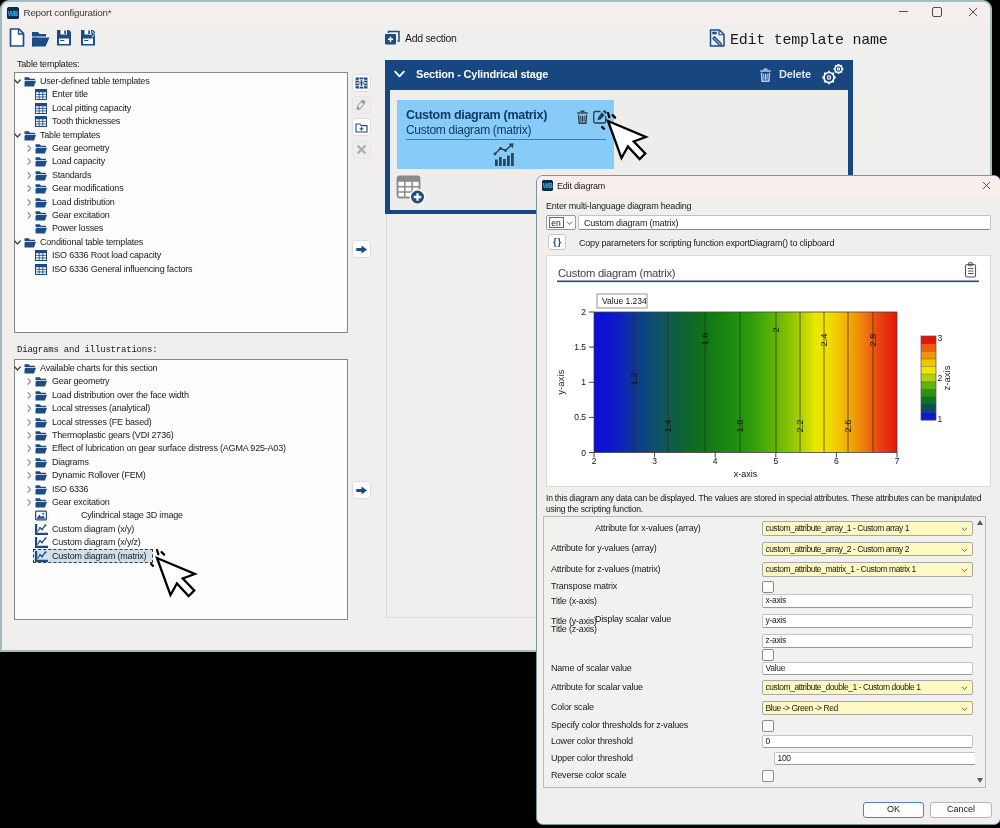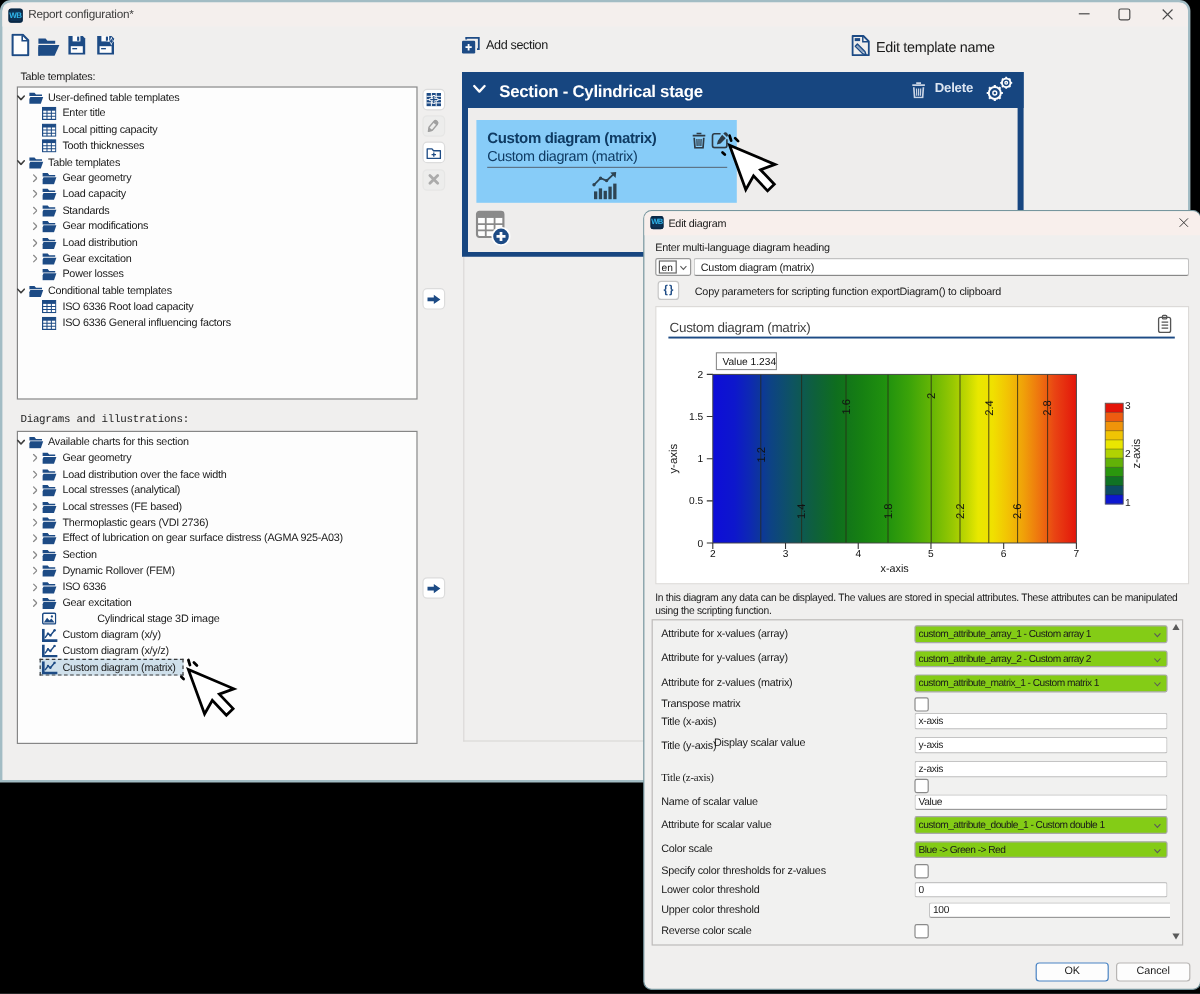--- a/index.html
+++ b/index.html
@@ -10,21 +10,21 @@
   border:2px solid #a2bcc4;border-radius:9px 9px 0 0;box-sizing:border-box;}
 #titlebar{position:absolute;left:2px;top:2px;width:988px;height:20px;background:#f4efed;border-radius:8px 8px 0 0;}
 .panel{position:absolute;left:14px;width:334px;height:261px;background:#fdfdfd;border:1px solid #868686;box-sizing:border-box;}
 .trow{position:absolute;height:13.4px;line-height:13.4px;white-space:nowrap;}
 .sbtn{position:absolute;left:351.5px;width:19px;height:18px;background:#fff;border:1px solid #dcdcdc;border-radius:4px;box-sizing:border-box;}
 .sbtn.dis{background:#ededec;border-color:#e6e6e5;}
 #dlg{position:absolute;left:536px;top:175px;width:465px;height:650px;background:#f0efee;
   border:1px solid #77969e;border-radius:7px;box-sizing:border-box;}
 #dlgtitle{position:absolute;left:537px;top:176px;width:463px;height:20px;background:#f8efec;border-radius:6px 6px 0 0;}
 .frow-label{position:absolute;left:551px;font-size:9px;color:#1a1a1a;white-space:nowrap;letter-spacing:-0.2px;}
-.dd{position:absolute;left:762px;width:211px;height:14.5px;background:#84cc16;border:1px solid #a9a9a9;border-radius:2px;box-sizing:border-box;font-size:8.5px;color:#1a1a1a;line-height:13px;padding-left:2.5px;white-space:nowrap;letter-spacing:-0.45px;}
+.dd{position:absolute;left:762px;width:211px;height:14.5px;background:#fef9c3;border:1px solid #a9a9a9;border-radius:2px;box-sizing:border-box;font-size:8.5px;color:#1a1a1a;line-height:13px;padding-left:2.5px;white-space:nowrap;letter-spacing:-0.45px;}
 .dd .chev{position:absolute;right:4px;top:4px;}
 .inp{position:absolute;left:762px;width:211px;height:13.5px;background:#fff;border:1px solid #c4c4c4;border-bottom-color:#9a9a9a;border-radius:2px;box-sizing:border-box;font-size:8.5px;color:#1a1a1a;line-height:11.5px;padding-left:2.5px;white-space:nowrap;letter-spacing:-0.3px;}
 .cb{position:absolute;left:762px;width:12px;height:12px;background:#fff;border:1px solid #8a8a8a;border-radius:2px;box-sizing:border-box;}
 </style>
 </head>
 <body>
 <div id="win"></div>
 <div id="titlebar"></div>
 <div class="abs" style="left:7px;top:7px;width:11.5px;height:11.5px;background:#0d3356;border-radius:2.5px;box-shadow:inset 0 0 0 1.5px #0a2845;"></div>
 <div class="abs" style="left:7px;top:9.5px;width:11.5px;text-align:center;font-size:6.7px;font-weight:bold;color:#2fb3e8;letter-spacing:-0.6px;">WB</div>
@@ -252,21 +252,21 @@
 <path d="M2.5 9.5 L24 9.5 L20 21 L1 21 L1 13 Z" fill="#1d4b85"></path>
 </svg>
 <div class="trow t9" style="left:52px;top:442.4px;">Effect of lubrication on gear surface distress (AGMA 925-A03)</div>
 <svg class="abs" style="left:26.5px;top:458.8px" width="4.5" height="7" viewBox="0 0 9 14">
 <path d="M2 1.5 L7.5 7 L2 12.5" stroke="#8a8a8a" stroke-width="2.2" fill="none" stroke-linecap="round" stroke-linejoin="round"></path>
 </svg>
 <svg class="abs" style="left:35px;top:456.8px" width="12.5" height="11" viewBox="0 0 25 22">
 <path d="M1 2.5 L9.5 2.5 L12 5.5 L22 5.5 L22 8 L1 8 Z" fill="#1d4b85"></path>
 <path d="M2.5 9.5 L24 9.5 L20 21 L1 21 L1 13 Z" fill="#1d4b85"></path>
 </svg>
-<div class="trow t9" style="left:52px;top:455.8px;">Section</div>
+<div class="trow t9" style="left:52px;top:455.8px;">Diagrams</div>
 <svg class="abs" style="left:26.5px;top:472.2px" width="4.5" height="7" viewBox="0 0 9 14">
 <path d="M2 1.5 L7.5 7 L2 12.5" stroke="#8a8a8a" stroke-width="2.2" fill="none" stroke-linecap="round" stroke-linejoin="round"></path>
 </svg>
 <svg class="abs" style="left:35px;top:470.2px" width="12.5" height="11" viewBox="0 0 25 22">
 <path d="M1 2.5 L9.5 2.5 L12 5.5 L22 5.5 L22 8 L1 8 Z" fill="#1d4b85"></path>
 <path d="M2.5 9.5 L24 9.5 L20 21 L1 21 L1 13 Z" fill="#1d4b85"></path>
 </svg>
 <div class="trow t9" style="left:52px;top:469.2px;">Dynamic Rollover (FEM)</div>
 <svg class="abs" style="left:26.5px;top:485.6px" width="4.5" height="7" viewBox="0 0 9 14">
 <path d="M2 1.5 L7.5 7 L2 12.5" stroke="#8a8a8a" stroke-width="2.2" fill="none" stroke-linecap="round" stroke-linejoin="round"></path>
@@ -367,28 +367,28 @@
 <path d="M13 13.5 L13 24 M7.8 18.7 L18.2 18.7" stroke="#fdfdfd" stroke-width="3"></path>
 </svg>
 <div class="abs" style="left:405px;top:31.5px;font-size:10.5px;color:#1a1a1a;letter-spacing:-0.3px;">Add section</div>
 <svg class="abs" style="left:709px;top:29px" width="16.5" height="18" viewBox="0 0 33 36">
 <path d="M3 2 L21 2 L30 11 L30 34 L3 34 Z" fill="none" stroke="#1d4b85" stroke-width="3" stroke-linejoin="round"></path>
 <path d="M20 3 L20 11.5 L29 11.5" fill="none" stroke="#1d4b85" stroke-width="2.4"></path>
 <rect x="6.5" y="5.5" width="9" height="5" fill="#1d4b85"></rect>
 <path d="M11 15.5 L23.5 28 L25.5 33.5 L20 31.5 L7.5 19 Z" fill="#fdfdfd" stroke="#1d4b85" stroke-width="2.4" stroke-linejoin="round"></path>
 <line x1="9.5" y1="17" x2="22" y2="29.5" stroke="#1d4b85" stroke-width="1.6"></line>
 </svg>
-<div class="abs" style="left:730px;top:32px;font-size:12px;color:#1a1a1a;letter-spacing:-0.25px;white-space:nowrap;">Edit template name</div>
+<div class="abs" style="left:730px;top:32px;font-size:15px;color:#1a1a1a;letter-spacing:-0.25px;white-space:nowrap;font-family:Liberation Mono, monospace;">Edit template name</div>
 <div class="abs" style="left:386px;top:60px;width:466px;height:558px;border:1px solid #dbd9d7;border-top:none;box-sizing:border-box;"></div>
 <div class="abs" style="left:385px;top:60px;width:468px;height:154px;background:#eeedec;border:3px solid #174680;border-left-width:5px;border-right-width:5px;border-bottom-width:4px;box-sizing:border-box;"></div>
 <div class="abs" style="left:385px;top:60px;width:468px;height:30px;background:#174680;"></div>
 <svg class="abs" style="left:394px;top:70px" width="11" height="8" viewBox="0 0 14 10">
 <path d="M1.5 2 L7 8 L12.5 2" stroke="#fdfdfd" stroke-width="2.4" fill="none" stroke-linecap="round" stroke-linejoin="round"></path>
 </svg>
-<div class="abs" style="left:416px;top:67.5px;font-size:14px;font-weight:bold;color:#fff;letter-spacing:-0.2px;">Section - Cylindrical stage</div>
+<div class="abs" style="left:416px;top:67.5px;font-size:11px;font-weight:bold;color:#fff;letter-spacing:-0.2px;">Section - Cylindrical stage</div>
 <svg class="abs" style="left:759px;top:68px" width="13" height="14" viewBox="0 0 26 28">
 <path d="M9 2.5 L17 2.5" stroke="#c9d4e4" stroke-width="2.8"></path>
 <path d="M2.5 6 L23.5 6" stroke="#c9d4e4" stroke-width="2.8"></path>
 <path d="M5 9.5 L6.3 26.5 L19.7 26.5 L21 9.5" fill="none" stroke="#c9d4e4" stroke-width="2.8"></path>
 <g stroke="#c9d4e4" stroke-width="2">
       <line x1="9.5" y1="11.5" x2="9.9" y2="23.5"></line>
       <line x1="13" y1="11.5" x2="13" y2="23.5"></line>
       <line x1="16.5" y1="11.5" x2="16.1" y2="23.5"></line>
     </g>
 </svg>
@@ -632,39 +632,39 @@
 <rect x="375" y="81" width="15" height="84" fill="none" stroke="#555" stroke-width="0.7"></rect>
 <text x="391.5" y="86" font-size="8.5" fill="#222">3</text>
     <text x="391.5" y="126.0" font-size="8.5" fill="#222">2</text>
     <text x="391.5" y="167" font-size="8.5" fill="#222">1</text>
 <text x="404" y="123.0" transform="rotate(-90 404 123.0)" text-anchor="middle" font-size="9.5" fill="#222">z-axis</text>
 <rect x="51" y="39" width="50" height="14" fill="#fff" stroke="#8a8a8a" stroke-width="0.9"></rect>
 <text x="56" y="49" font-size="8.5" fill="#111">Value 1.234</text>
 </svg>
 <div class="abs" style="left:546px;top:492.5px;font-size:9px;color:#1a1a1a;letter-spacing:-0.25px;line-height:11.5px;white-space:nowrap;transform:scaleX(0.952);transform-origin:0 0;">In this diagram any data can be displayed. The values are stored in special attributes. These attributes can be manipulated<br>using the scripting function.</div>
 <div class="abs" style="left:543px;top:516px;width:443px;height:272px;background:#f1f1f0;border:1px solid #bdbbb9;box-sizing:border-box;"></div>
-<div class="frow-label" style="top:522.5px;">Attribute for x-values (array)</div>
+<div class="frow-label" style="top:522.5px;margin-left:44px;">Attribute for x-values (array)</div>
 <div class="dd" style="top:521px;">custom_attribute_array_1 - Custom array 1<svg class="chev" width="7" height="6" viewBox="0 0 14 12">
       <path d="M2 3.5 L7 9 L12 3.5" stroke="#5a5a5a" stroke-width="1.8" fill="none"></path>
     </svg></div>
 <div class="frow-label" style="top:543.0px;">Attribute for y-values (array)</div>
 <div class="dd" style="top:541.5px;">custom_attribute_array_2 - Custom array 2<svg class="chev" width="7" height="6" viewBox="0 0 14 12">
       <path d="M2 3.5 L7 9 L12 3.5" stroke="#5a5a5a" stroke-width="1.8" fill="none"></path>
     </svg></div>
 <div class="frow-label" style="top:563.5px;">Attribute for z-values (matrix)</div>
 <div class="dd" style="top:562px;">custom_attribute_matrix_1 - Custom matrix 1<svg class="chev" width="7" height="6" viewBox="0 0 14 12">
       <path d="M2 3.5 L7 9 L12 3.5" stroke="#5a5a5a" stroke-width="1.8" fill="none"></path>
     </svg></div>
 <div class="frow-label" style="top:581px;">Transpose matrix</div>
 <div class="cb" style="top:581px;"></div>
 <div class="frow-label" style="top:595.5px;">Title (x-axis)</div>
 <div class="inp" style="top:594px;">x-axis</div>
 <div class="frow-label" style="top:615.5px;">Title (y-axis)</div>
 <div class="inp" style="top:614px;">y-axis</div>
-<div class="frow-label" style="top:643px;font-family:Liberation Serif, serif;">Title (z-axis)</div>
+<div class="frow-label" style="top:624px;">Title (z-axis)</div>
 <div class="inp" style="top:634px;">z-axis</div>
 <div class="frow-label" style="top:614px;margin-left:44px;">Display scalar value</div>
 <div class="cb" style="top:648.5px;"></div>
 <div class="frow-label" style="top:663.0px;">Name of scalar value</div>
 <div class="inp" style="top:661.5px;">Value</div>
 <div class="frow-label" style="top:681.5px;">Attribute for scalar value</div>
 <div class="dd" style="top:680px;">custom_attribute_double_1 - Custom double 1<svg class="chev" width="7" height="6" viewBox="0 0 14 12">
       <path d="M2 3.5 L7 9 L12 3.5" stroke="#5a5a5a" stroke-width="1.8" fill="none"></path>
     </svg></div>
 <div class="frow-label" style="top:702.0px;">Color scale</div>

